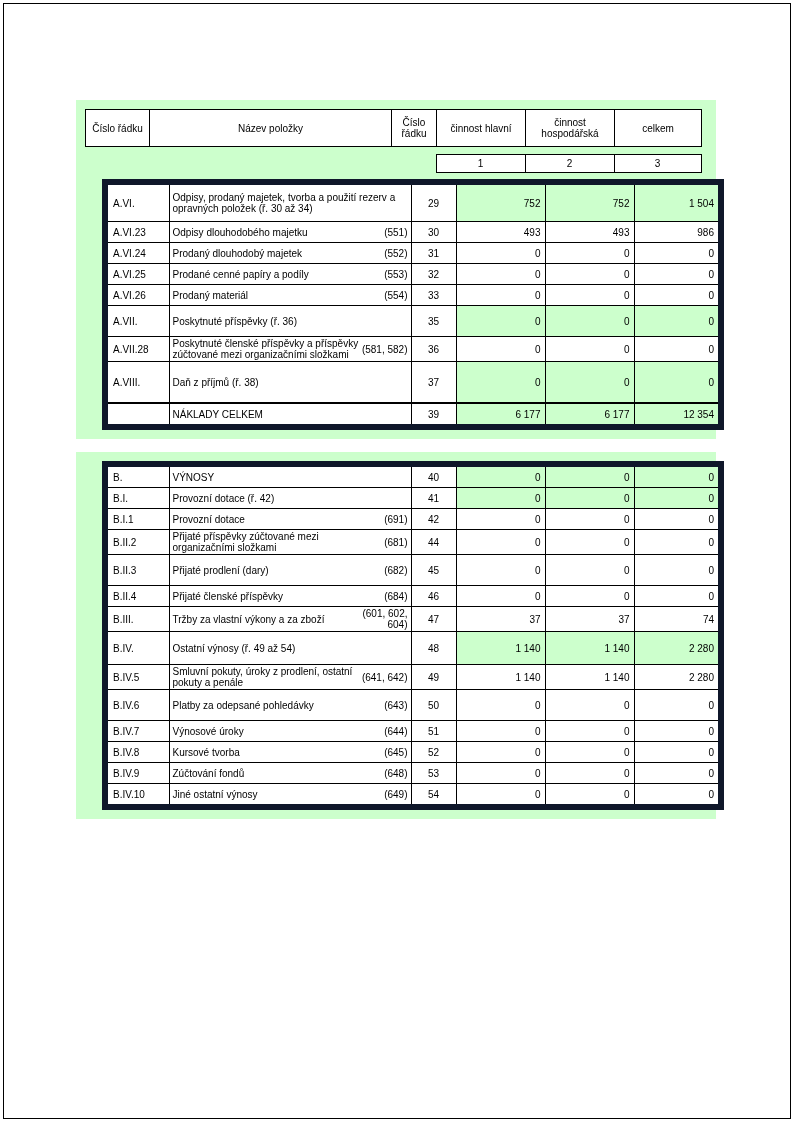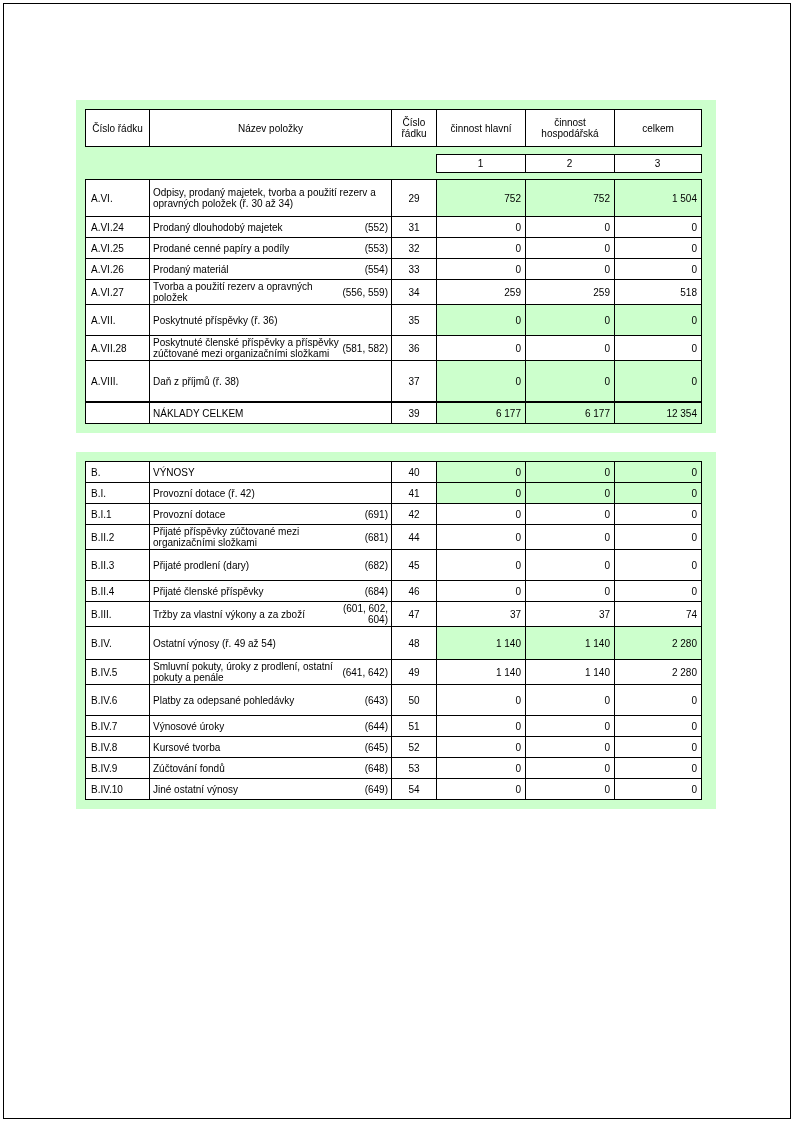--- a/index.html
+++ b/index.html
@@ -37,21 +37,21 @@
     overflow: hidden;
     word-wrap: break-word;
   }
 
   .header-table td { text-align: center; height: 34px; }
 
   .index-table { margin-top: 7px; background: transparent; }
   .index-table td { height: 15px; text-align: center; background: #fff; }
   .index-table td.no-b { border: none; background: transparent; }
 
-  .body-table { margin-top: 6px; border: 1px solid #0f172a; }
+  .body-table { margin-top: 6px; border: 6px solid #0f172a; margin-left: 17px; }
   .body-table td { height: 18px; }
 
   
   #costs-body tr:nth-child(1) td { height: 34px; }
   #costs-body tr:nth-child(6) td { height: 28px; }
   #costs-body tr:nth-child(8) td { height: 38px; }
   #costs-body tr:nth-child(11) td { height: 21px; }
   #revenues-body tr:nth-child(5) td { height: 28px; }
   #revenues-body tr:nth-child(8) td { height: 30px; }
   #revenues-body tr:nth-child(10) td { height: 28px; }
@@ -127,20 +127,33 @@
               <div class="name-wrap">
                 <span class="nm">Odpisy, prodaný majetek, tvorba a použití rezerv a opravných položek (ř. 30 až 34)</span>
               </div>
             </td>
             <td class="td-num">29</td>
             <td class="td-val hl">752</td>
             <td class="td-val hl">752</td>
             <td class="td-val hl">1 504</td>
           </tr>
           <tr>
+            <td class="td-code">A.VI.23</td>
+            <td class="td-name">
+              <div class="name-wrap">
+                <span class="nm">Odpisy dlouhodobého majetku</span>
+                <span class="acct">(551)</span>
+              </div>
+            </td>
+            <td class="td-num">30</td>
+            <td class="td-val">493</td>
+            <td class="td-val">493</td>
+            <td class="td-val">986</td>
+          </tr>
+          <tr>
             <td class="td-code">A.VI.24</td>
             <td class="td-name">
               <div class="name-wrap">
                 <span class="nm">Prodaný dlouhodobý  majetek</span>
                 <span class="acct">(552)</span>
               </div>
             </td>
             <td class="td-num">31</td>
             <td class="td-val">0</td>
             <td class="td-val">0</td>
@@ -164,33 +177,20 @@
             <td class="td-name">
               <div class="name-wrap">
                 <span class="nm">Prodaný materiál</span>
                 <span class="acct">(554)</span>
               </div>
             </td>
             <td class="td-num">33</td>
             <td class="td-val">0</td>
             <td class="td-val">0</td>
             <td class="td-val">0</td>
-          </tr>
-          <tr>
-            <td class="td-code">A.VI.27</td>
-            <td class="td-name">
-              <div class="name-wrap">
-                <span class="nm">Tvorba a použití rezerv a opravných položek</span>
-                <span class="acct">(556, 559)</span>
-              </div>
-            </td>
-            <td class="td-num">34</td>
-            <td class="td-val">259</td>
-            <td class="td-val">259</td>
-            <td class="td-val">518</td>
           </tr>
           <tr class="bold">
             <td class="td-code">A.VII.</td>
             <td class="td-name">
               <div class="name-wrap">
                 <span class="nm">Poskytnuté příspěvky (ř. 36)</span>
               </div>
             </td>
             <td class="td-num">35</td>
             <td class="td-val hl">0</td>

